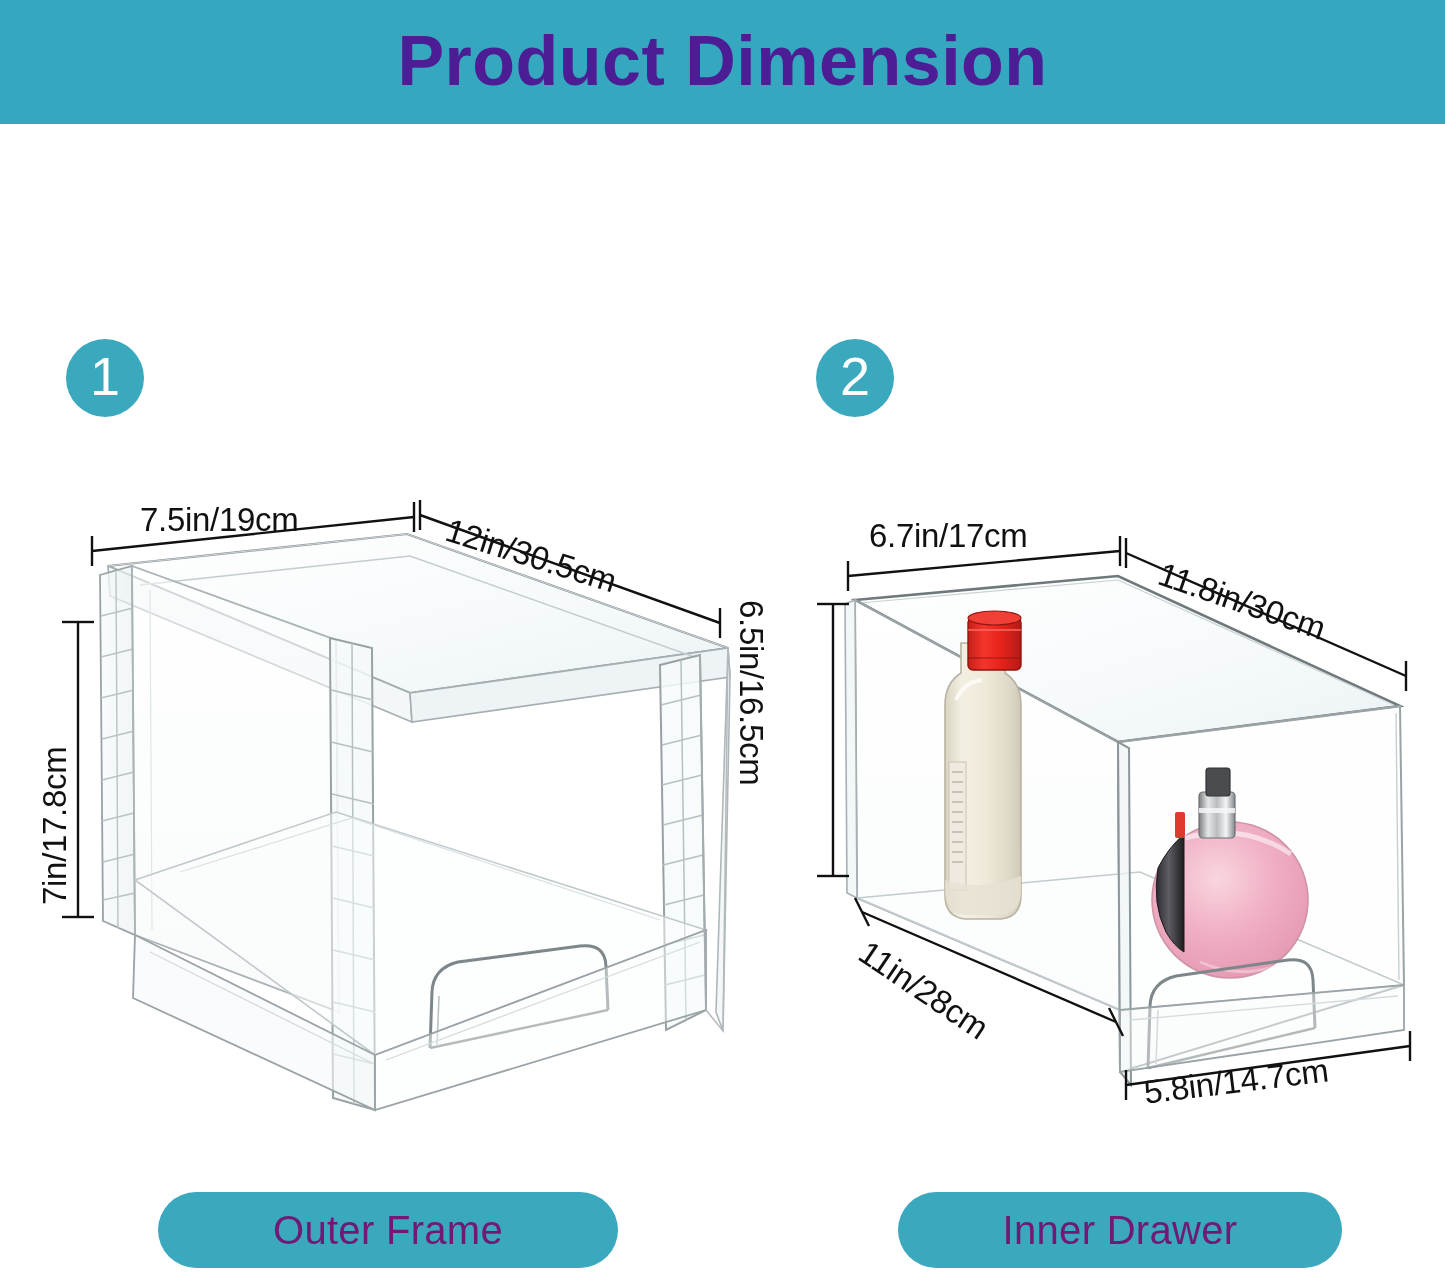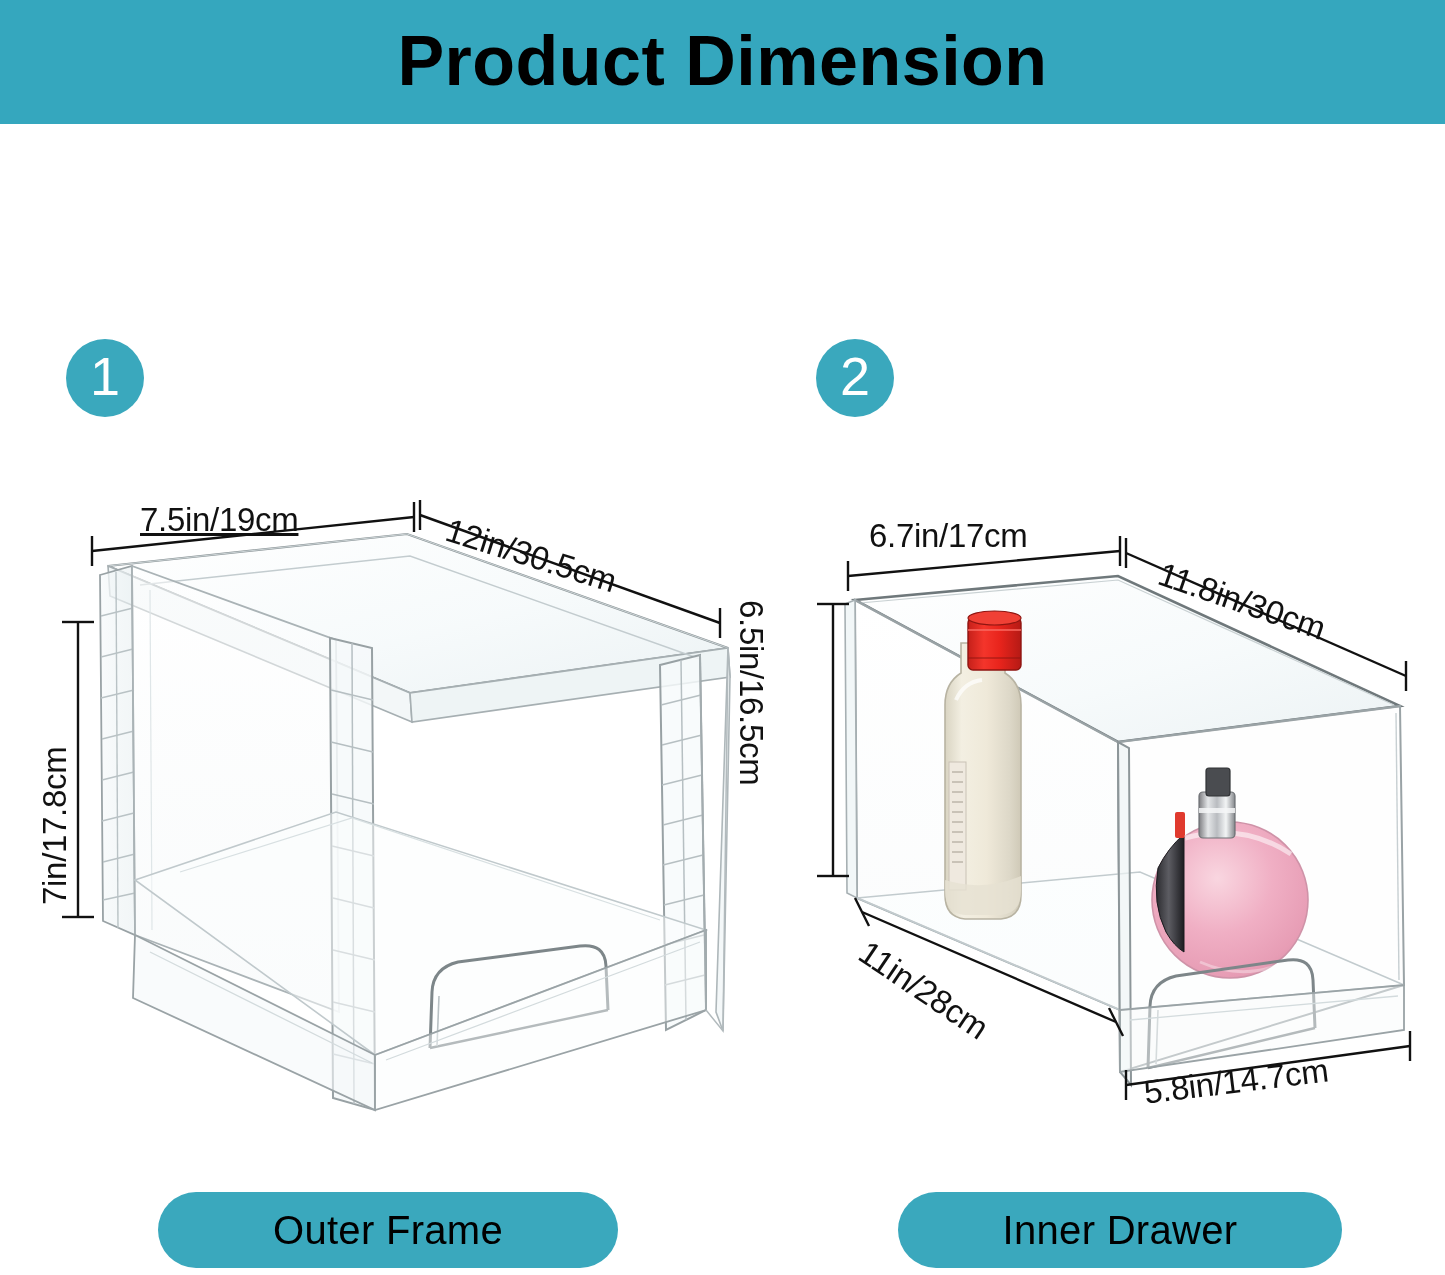--- a/index.html
+++ b/index.html
@@ -9,52 +9,52 @@
     font-family:"Liberation Sans","DejaVu Sans",sans-serif;
     -webkit-font-smoothing:antialiased;
   }
 
   
   .header-banner{
     position:absolute;left:0;top:0;width:1445px;height:124px;
     background:#35a7be;display:flex;align-items:center;justify-content:center;
   }
   .header-title{
-    color:#000000;font-size:70px;font-weight:700;letter-spacing:.5px;
+    color:#4c1d95;font-size:70px;font-weight:700;letter-spacing:.5px;
     line-height:1;margin-top:-2px;
   }
 
   
   .badge{
     position:absolute;width:78px;height:78px;border-radius:50%;
     background:#3aa8bd;display:flex;align-items:center;justify-content:center;
     color:#ffffff;font-size:54px;font-weight:400;line-height:1;
   }
   .badge span{display:block;margin-top:-4px;}
   #badge-1{left:66px;top:339px;}
   #badge-2{left:816px;top:339px;}
 
   
   .pill{
     position:absolute;height:76px;border-radius:38px;background:#3aa8bd;
     display:flex;align-items:center;justify-content:center;
-    color:#000000;font-size:40px;font-weight:400;letter-spacing:.3px;
+    color:#701a75;font-size:40px;font-weight:400;letter-spacing:.3px;
   }
   #pill-outer{left:158px;top:1192px;width:460px;}
   #pill-inner{left:898px;top:1192px;width:444px;}
 
   
   .dim{
     position:absolute;color:#111111;font-size:32px;font-weight:400;
     white-space:nowrap;line-height:1;letter-spacing:-.3px;
   }
   .dim.big{font-size:33px;}
 
   
-  #dim-l-width {left:140px; top:503px;text-decoration:underline;}
+  #dim-l-width {left:140px; top:503px;}
   #dim-l-depth {left:452px; top:513px; transform:rotate(17.5deg); transform-origin:left top;}
   #dim-l-height{left:38px;  top:905px; transform:rotate(-90deg); transform-origin:left top;}
 
   
   #dim-r-width  {left:869px;  top:510px;margin-top:9px;}
   #dim-r-depth  {left:1165px; top:557px; transform:rotate(19deg); transform-origin:left top;}
   #dim-r-height {left:768px;  top:600px; transform:rotate(90deg); transform-origin:left top;}
   #dim-r-side   {left:872px;  top:935px; transform:rotate(34deg); transform-origin:left top;}
   #dim-r-front  {left:1142px; top:1076px;transform:rotate(-7deg); transform-origin:left top;}
 

